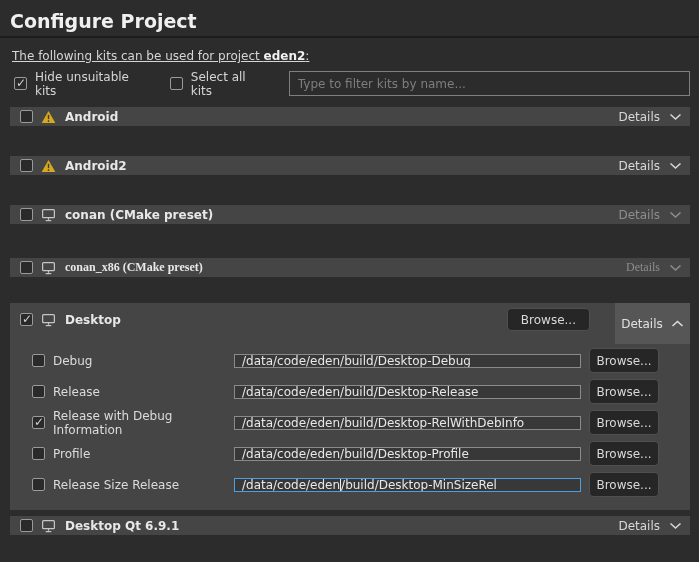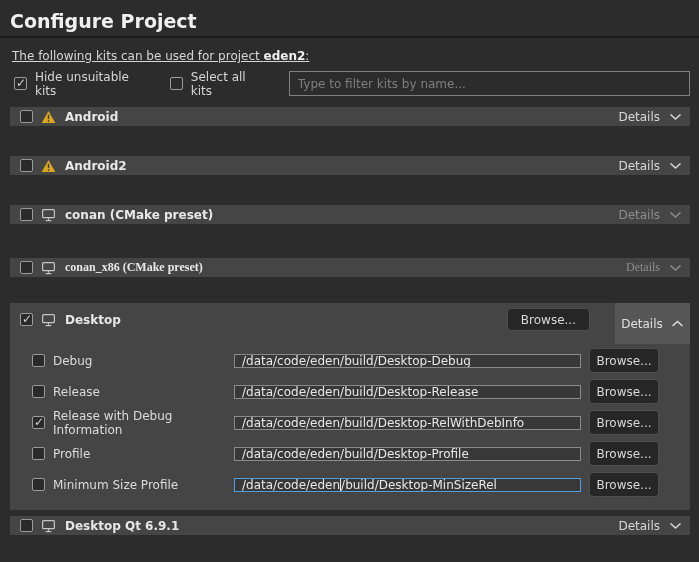--- a/index.html
+++ b/index.html
@@ -219,21 +219,21 @@
         </span>
         <span class="config-input">
           <span>/data/code/eden/build/Desktop-Profile</span>
         </span>
         <button class="btn browse-btn">Browse...</button>
       </div>
 
       <div class="config-row">
         <span class="config-label">
           <span class="cb"></span>
-          <span>Minimum Size Profile</span>
+          <span>Release Size Release</span>
         </span>
         <span class="config-input focused">
           <span>/data/code/eden</span>
           <span class="caret"></span>
           <span>/build/Desktop-MinSizeRel</span>
         </span>
         <button class="btn browse-btn">Browse...</button>
       </div>
 
     </div>

